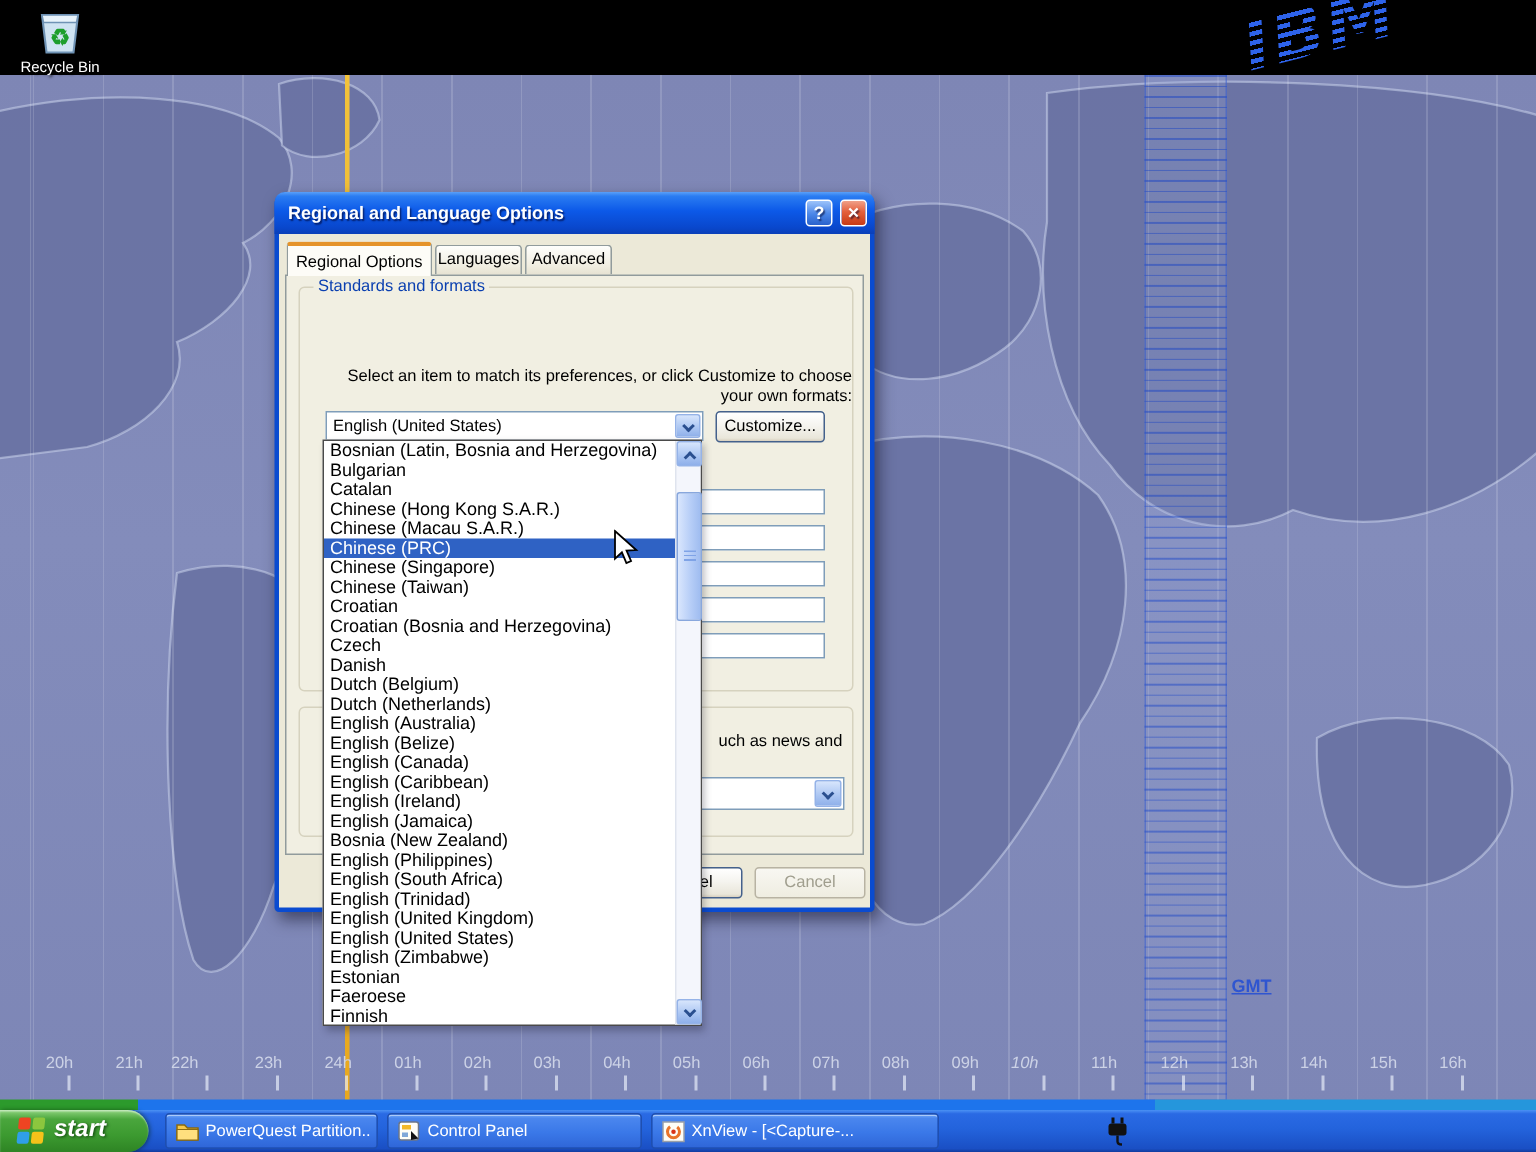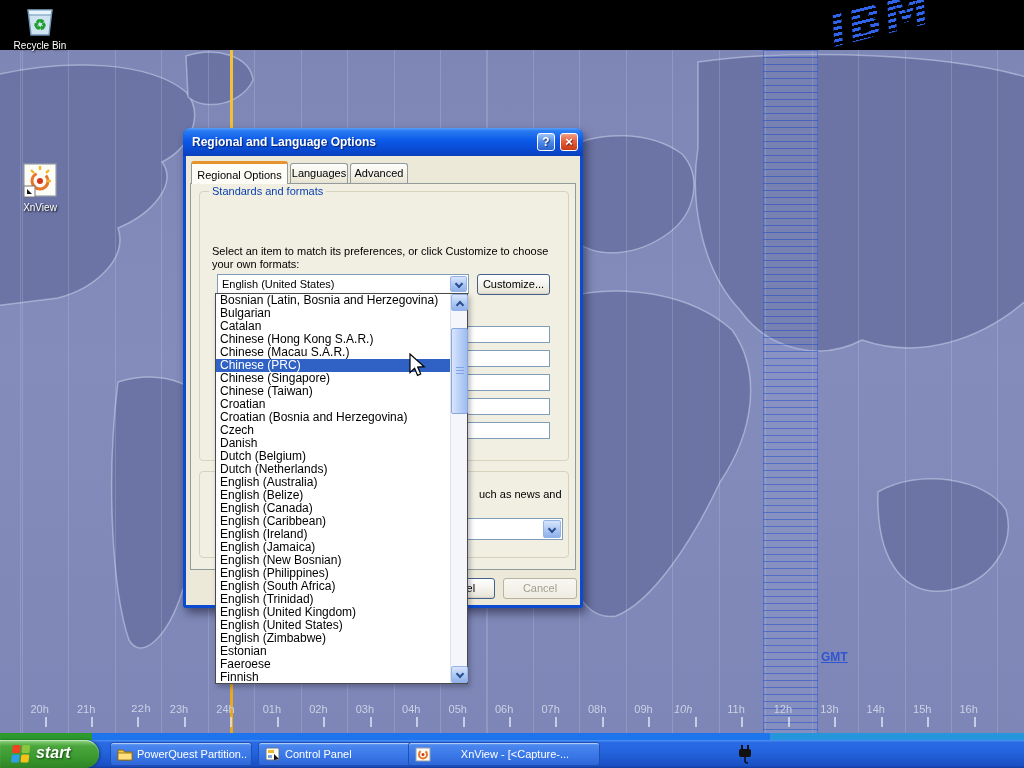--- a/index.html
+++ b/index.html
@@ -122,21 +122,21 @@
     </g>
   </svg>
   <div class="tz-grid"></div>
   <div class="gmt-band"></div>
   <div class="meridian"></div>
   <div class="tz-scale">
       <div class="tz" style="left: 30.5px;">20h</div>
       <div class="tztick" style="left: 44.5px;"></div>
       <div class="tz" style="left: 76.95px;">21h</div>
       <div class="tztick" style="left: 90.95px;"></div>
-      <div class="tz" style="left: 131px; font-family: Liberation Mono, monospace;">22h</div>
+      <div class="tz" style="left: 114px;">22h</div>
       <div class="tztick" style="left: 137.4px;"></div>
       <div class="tz" style="left: 169.85px;">23h</div>
       <div class="tztick" style="left: 183.85px;"></div>
       <div class="tz" style="left: 216.3px;">24h</div>
       <div class="tztick" style="left: 230.3px;"></div>
       <div class="tz" style="left: 262.75px;">01h</div>
       <div class="tztick" style="left: 276.75px;"></div>
       <div class="tz" style="left: 309.2px;">02h</div>
       <div class="tztick" style="left: 323.2px;"></div>
       <div class="tz" style="left: 355.65px;">03h</div>
@@ -178,53 +178,37 @@
   <div class="ibm-logo">IBM</div>
 
   <div class="dicon" style="left:2px;top:6px;">
     <svg class="img" width="34" height="32" viewBox="0 0 34 32">
       <path d="M5,4 L29,4 L26,29 L8,29 Z" fill="#cfe3f2" stroke="#6f93b5" stroke-width="1.4"></path>
       <path d="M5,4 L29,4 L28,9 L6,9 Z" fill="#e8f3fb" stroke="#6f93b5" stroke-width="1"></path>
       <text x="17" y="24" font-size="15" text-anchor="middle" fill="#1d9e2c" font-weight="bold">♻</text>
     </svg>
     <span class="lbl">Recycle Bin</span>
   </div>
-  <div class="dicon" style="left:2px;top:162px;">
-    <svg class="img" width="36" height="38" viewBox="0 0 36 38">
-      <rect x="2" y="2" width="32" height="32" fill="#fdfdf8" stroke="#9aa0a8" stroke-width="1.2"></rect>
-      <circle cx="18" cy="19" r="8" fill="none" stroke="#e8742a" stroke-width="3" stroke-dasharray="34 10"></circle>
-      <circle cx="18" cy="19" r="3" fill="#d83418"></circle>
-      <g stroke="#f2b828" stroke-width="2.4">
-        <line x1="18" y1="4" x2="18" y2="8"></line>
-          <line x1="27" y1="8" x2="24" y2="11"></line>
-        <line x1="9" y1="8" x2="12" y2="11"></line>
-          <line x1="29" y1="19" x2="25" y2="19"></line>
-      </g>
-      <rect x="2" y="24" width="11" height="11" fill="#fff" stroke="#777"></rect>
-      <path d="M5,32 L5,27 L10,32 Z" fill="#111"></path>
-    </svg>
-    <span class="lbl">XnView</span>
-  </div>
 
   <div class="dialog">
     <div class="titlebar">
       <span>Regional and Language Options</span>
       <div class="tb-btn tb-help">?</div>
       <div class="tb-btn tb-close">×</div>
     </div>
     <div class="dlg-body">
       <div class="tab active">Regional Options</div>
       <div class="tab t2">Languages</div>
       <div class="tab t3">Advanced</div>
 
       <div class="tabpane">
 
         <div class="groupbox" style="left:8px;top:7px;width:370px;height:270px;">
           <span class="gcap">Standards and formats</span>
-          <div class="dtext" style="left:12px;top:53px;width:356px;">Select an item to match its preferences, or click Customize to choose your own formats:</div>
+          <div class="dtext" style="left:12px;top:53px;width:356px;text-align:right;">Select an item to match its preferences, or click Customize to choose your own formats:</div>
 
           <div class="xpfield" style="left:17px;top:82px;width:252px;height:20px;">
             <span class="combo-text">English (United States)</span>
             <div class="combo-btn">
                 <div class="chev"></div>
               </div>
           </div>
           <div class="xpbtn" style="left:277px;top:82px;width:73px;">Customize...</div>
 
           <div class="xpfield" style="left:132px;top:134px;width:218px;height:17px;"></div>
@@ -264,21 +248,21 @@
         <div class="li">Czech</div>
         <div class="li">Danish</div>
         <div class="li">Dutch (Belgium)</div>
         <div class="li">Dutch (Netherlands)</div>
         <div class="li">English (Australia)</div>
         <div class="li">English (Belize)</div>
         <div class="li">English (Canada)</div>
         <div class="li">English (Caribbean)</div>
         <div class="li">English (Ireland)</div>
         <div class="li">English (Jamaica)</div>
-        <div class="li">English (New Bosnian)</div>
+        <div class="li">Bosnia (New Zealand)</div>
         <div class="li">English (Philippines)</div>
         <div class="li">English (South Africa)</div>
         <div class="li">English (Trinidad)</div>
         <div class="li">English (United Kingdom)</div>
         <div class="li">English (United States)</div>
         <div class="li">English (Zimbabwe)</div>
         <div class="li">Estonian</div>
         <div class="li">Faeroese</div>
         <div class="li">Finnish</div>
       </div>
@@ -321,21 +305,21 @@
     </div>
     <div class="taskbtn" style="left:258px;width:170px;">
       <svg class="ti" width="16" height="15" viewBox="0 0 16 15">
         <rect x="1" y="1" width="13" height="12" rx="1.5" fill="#fdfdf6" stroke="#6b7688"></rect>
         <rect x="3" y="3" width="6" height="3" fill="#f2b828"></rect>
         <rect x="3" y="8" width="4" height="3" fill="#7fa8d8"></rect>
         <path d="M9,13 L9,7 L14,12 Z" fill="#111"></path>
       </svg>
       <span class="tl">Control Panel</span>
     </div>
-    <div class="taskbtn" style="left:408px;width:192px;text-align:center;">
+    <div class="taskbtn" style="left:434px;width:192px;">
       <svg class="ti" width="16" height="15" viewBox="0 0 16 15">
         <rect x="1" y="1" width="14" height="13" fill="#fdfdf6" stroke="#9aa0a8"></rect>
         <circle cx="8" cy="7.5" r="4" fill="none" stroke="#e8742a" stroke-width="2" stroke-dasharray="16 5"></circle>
         <circle cx="8" cy="7.5" r="1.5" fill="#d83418"></circle>
       </svg>
       <span class="tl">XnView - [&lt;Capture-...</span>
     </div>
 
     <svg style="position:absolute;left:736px;top:4px;" width="18" height="20" viewBox="0 0 18 20">
       <line x1="6" y1="1" x2="6" y2="5" stroke="#111" stroke-width="2"></line>

